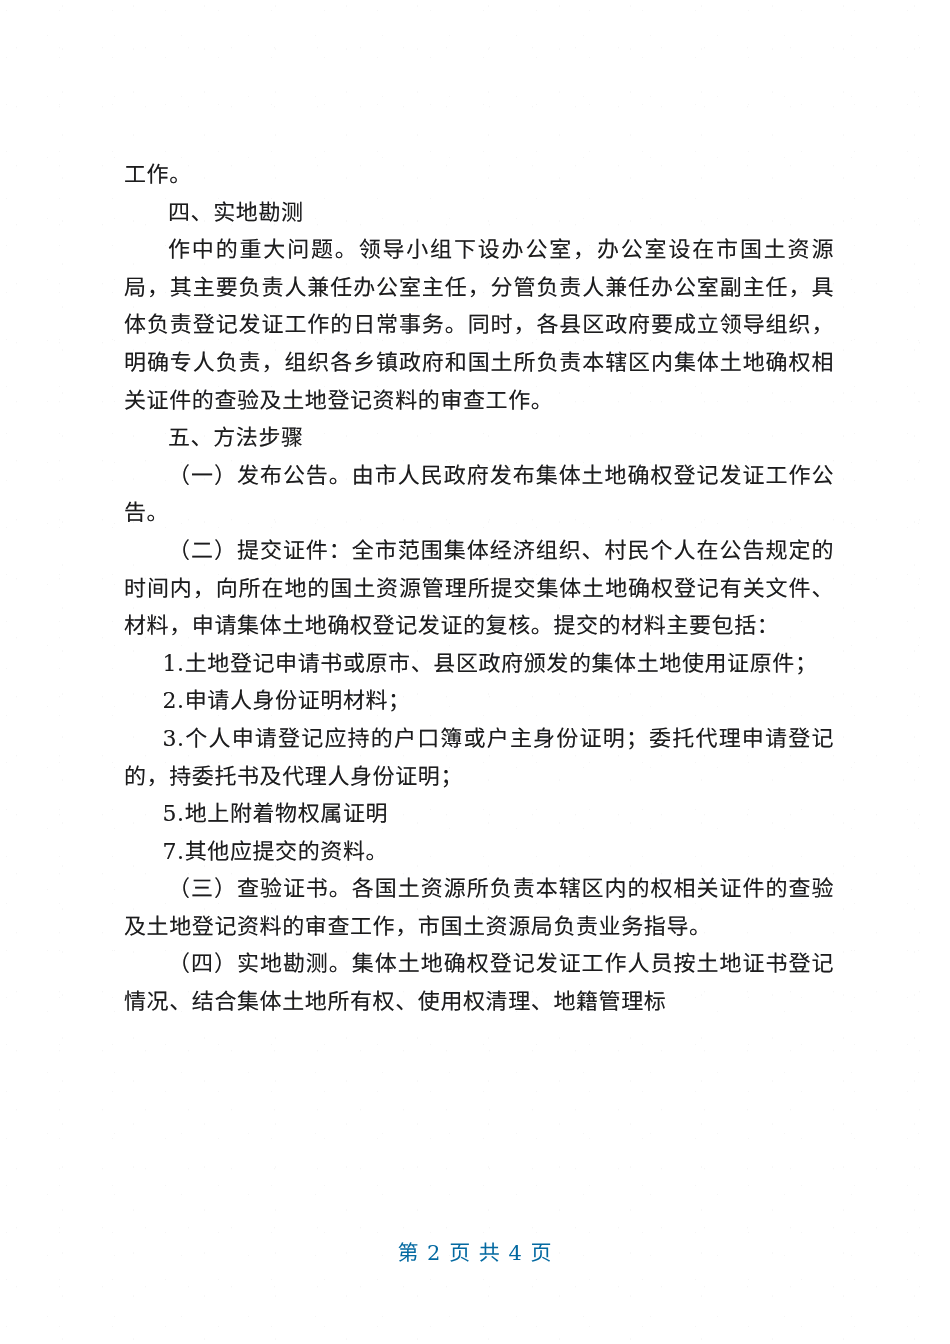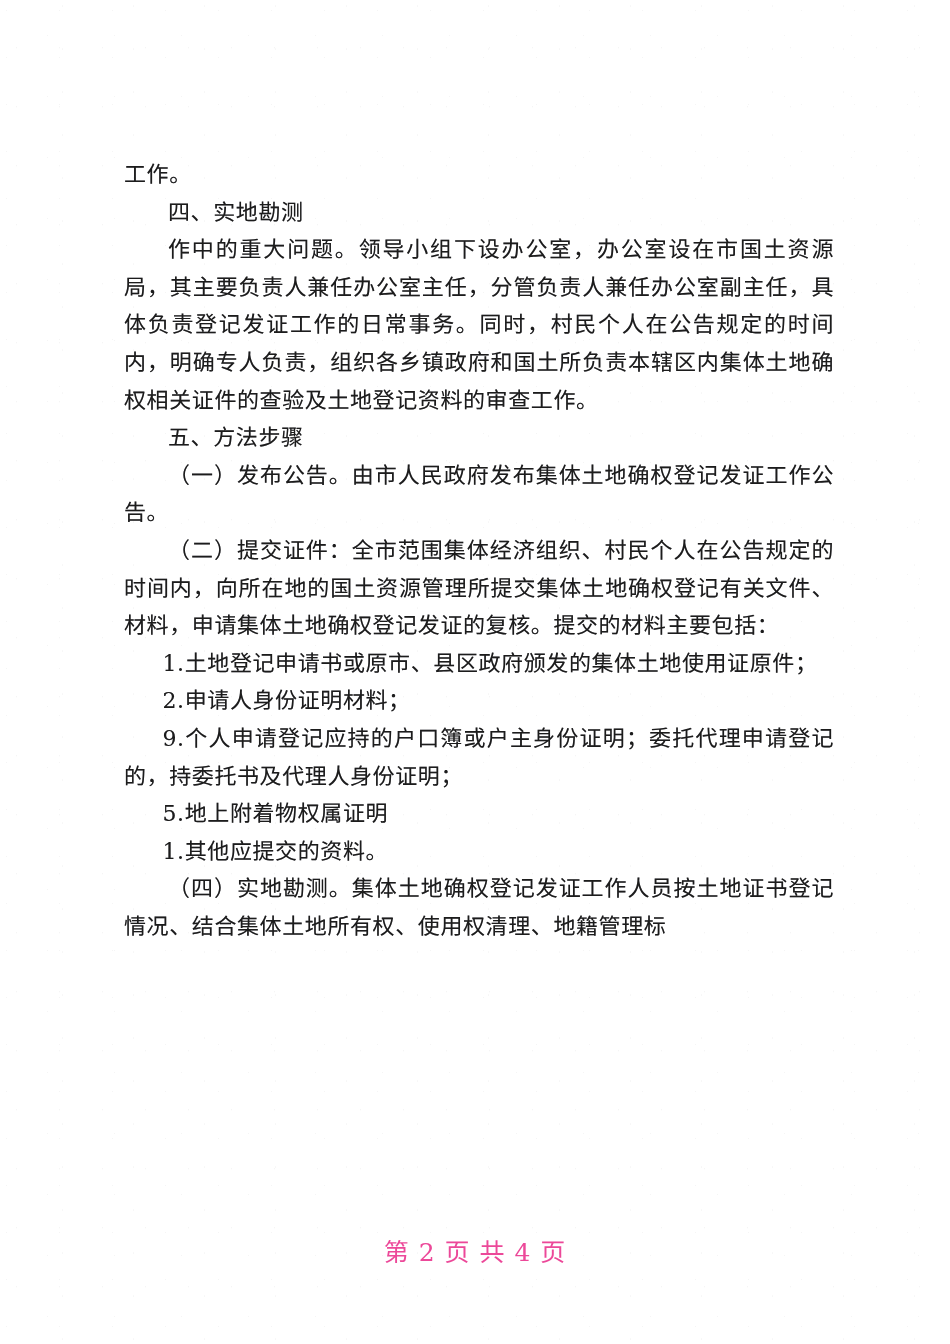--- a/index.html
+++ b/index.html
@@ -65,24 +65,24 @@
   
   .page-footer {
     position: absolute;
     left: 0;
     right: 0;
     top: 1238px;
     text-align: center;
   }
   .page-footer .footer-text {
     display: inline-block;
-    font-size: 25px;
+    font-size: 21px;
     line-height: 30px;
     letter-spacing: 1px;
-    color: #ec4899;
+    color: #0369a1;
     font-family: "DejaVu Serif", "Liberation Serif", serif;
   }
 
   
   .scan-noise {
     position: absolute;
     inset: 0;
     pointer-events: none;
     opacity: 0.035;
     background-image:
@@ -95,29 +95,30 @@
 </style>
 </head>
 <body>
 
 <div class="page">
 
   <div class="doc-body">
 
     <p class="para noindent">工作。</p>
     <p class="para indent">四、实地勘测</p>
-    <p class="para indent">作中的重大问题。领导小组下设办公室，办公室设在市国土资源局，其主要负责人兼任办公室主任，分管负责人兼任办公室副主任，具体负责登记发证工作的日常事务。同时，村民个人在公告规定的时间内，明确专人负责，组织各乡镇政府和国土所负责本辖区内集体土地确权相关证件的查验及土地登记资料的审查工作。</p>
+    <p class="para indent">作中的重大问题。领导小组下设办公室，办公室设在市国土资源局，其主要负责人兼任办公室主任，分管负责人兼任办公室副主任，具体负责登记发证工作的日常事务。同时，各县区政府要成立领导组织，明确专人负责，组织各乡镇政府和国土所负责本辖区内集体土地确权相关证件的查验及土地登记资料的审查工作。</p>
     <p class="para indent">五、方法步骤</p>
     <p class="para indent">（一）发布公告。由市人民政府发布集体土地确权登记发证工作公告。</p>
     <p class="para indent">（二）提交证件：全市范围集体经济组织、村民个人在公告规定的时间内，向所在地的国土资源管理所提交集体土地确权登记有关文件、材料，申请集体土地确权登记发证的复核。提交的材料主要包括：</p>
     <p class="para item">1.土地登记申请书或原市、县区政府颁发的集体土地使用证原件；</p>
     <p class="para item">2.申请人身份证明材料；</p>
-    <p class="para item">9.个人申请登记应持的户口簿或户主身份证明；委托代理申请登记的，持委托书及代理人身份证明；</p>
+    <p class="para item">3.个人申请登记应持的户口簿或户主身份证明；委托代理申请登记的，持委托书及代理人身份证明；</p>
     <p class="para item">5.地上附着物权属证明</p>
-    <p class="para item">1.其他应提交的资料。</p>
+    <p class="para item">7.其他应提交的资料。</p>
+    <p class="para indent">（三）查验证书。各国土资源所负责本辖区内的权相关证件的查验及土地登记资料的审查工作，市国土资源局负责业务指导。</p>
     <p class="para indent">（四）实地勘测。集体土地确权登记发证工作人员按土地证书登记情况、结合集体土地所有权、使用权清理、地籍管理标</p>
 
   </div>
 
   <div class="page-footer">
     <span class="footer-text">第 2 页  共 4 页</span>
   </div>
 
   <div class="scan-noise"></div>
 

